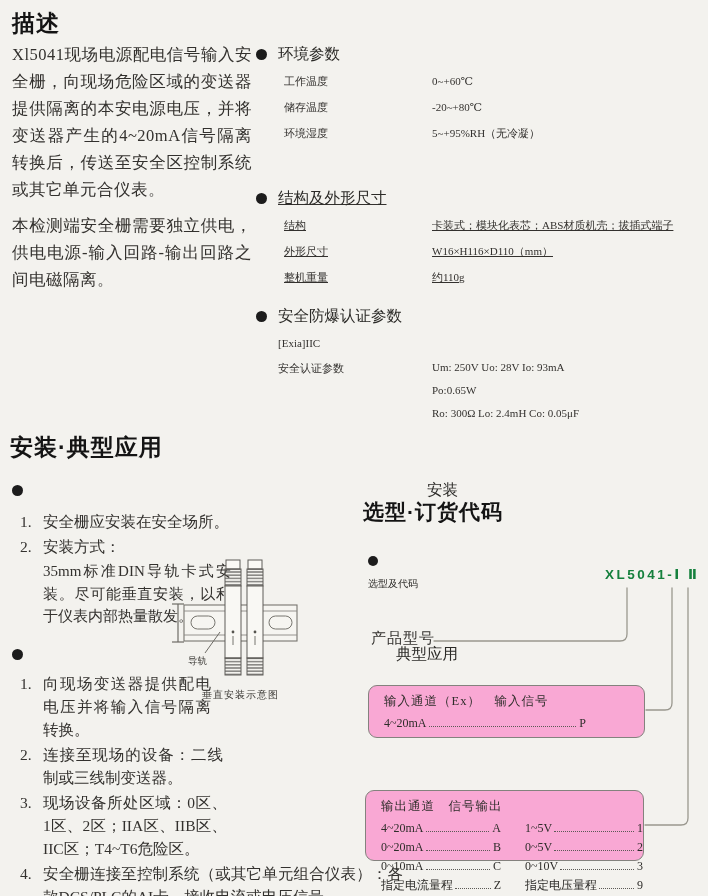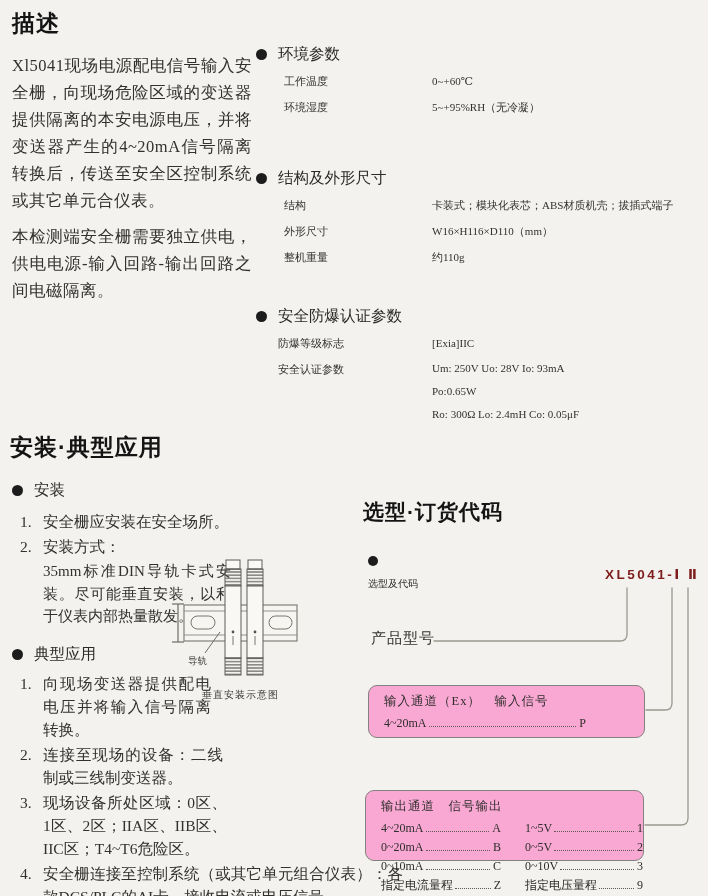--- a/index.html
+++ b/index.html
@@ -11,54 +11,54 @@
   .h-main{
     font-family:"Liberation Sans","DejaVu Sans",sans-serif;
     font-weight:700;font-size:23px;color:#141414;
     margin:0;letter-spacing:1px;
   }
   .body-para{font-size:16.5px;line-height:27px;text-align:justify;margin:0 0 9px 0;letter-spacing:0.5px;}
   .dot{width:11px;height:11px;border-radius:50%;background:#1c1c1c;display:inline-block;flex:0 0 auto;margin-top:5px;}
   .bullet-title{display:flex;gap:11px;font-size:15.5px;align-items:flex-start;color:#2b2a27;}
   
   .desc{position:absolute;left:12px;top:8px;width:240px;}
-  .desc .h-main{margin-bottom:13px;}
+  .desc .h-main{margin-bottom:2px;}
   
   .specs{position:absolute;left:256px;top:44px;width:452px;}
   .spec-block{position:absolute;left:0;width:452px;}
   .spec-rows{margin:3px 0 0 28px;}
   .spec-row{display:flex;font-size:11px;line-height:26px;}
   .spec-label{width:148px;flex:0 0 auto;}
   .spec-value{flex:1;line-height:24px;padding-top:1px;}
   .spec-note{margin:3px 0 0 22px;font-size:15px;line-height:25px;}
   .cert-lines div{line-height:23px;}
   
   .install{position:absolute;left:10px;top:432px;width:448px;}
   .install .h-main{margin-bottom:17px;}
-  .install .bullet-title{margin-left:2px;margin-bottom:9px;}
+  .install .bullet-title{margin-left:2px;margin-bottom:9px;justify-content:space-between;}
   .num-item{display:flex;font-size:15.5px;line-height:23px;margin:1px 0 2px 10px;}
   .num{width:23px;flex:0 0 auto;}
   .item-text{text-align:justify;}
   .sub-text{margin-left:33px;width:188px;font-size:15px;line-height:22.5px;text-align:justify;}
   .app-block{position:absolute;left:0;top:212px;width:448px;}
   .w-item1{width:168px;}
   .w-item2{width:180px;}
   .w-item3{width:184px;}
   .w-item4{width:360px;}
   
   .din-svg{position:absolute;left:103px;top:548px;}
   .din-svg text{font-family:"Liberation Serif","DejaVu Serif",serif;fill:#3a3834;}
   
   .order{position:absolute;left:355px;top:482px;width:353px;height:414px;}
   .order .h-main{position:absolute;left:8px;top:16px;font-size:21px;}
   .order-bullet{position:absolute;left:13px;top:69px;font-size:10px;flex-direction:column;}
   .model-code{
     position:absolute;left:250px;top:84px;
     font-family:"Liberation Sans","DejaVu Sans",sans-serif;
-    font-weight:700;font-size:13.5px;letter-spacing:2.5px;color:#7f1d1d;white-space:nowrap;
+    font-weight:700;font-size:13.5px;letter-spacing:2.5px;color:#15803d;white-space:nowrap;
   }
   .product-label{position:absolute;left:16px;top:147px;font-size:15px;letter-spacing:1px;}
   .connectors{position:absolute;left:0;top:0;}
   .code-box{
     position:absolute;border:1.2px solid #84827e;border-radius:9px;background:#f9a8d4;
     box-sizing:border-box;padding:7px 12px 6px 15px;
   }
   .input-box{left:13px;top:203px;width:277px;height:53px;}
   .output-box{left:10px;top:308px;width:279px;height:71px;}
   .box-title{font-size:12.5px;letter-spacing:1px;color:#2e2d2a;margin-bottom:4px;}
@@ -84,27 +84,31 @@
       <div class="bullet-title">
         <span class="dot"></span>
         <span>环境参数</span>
       </div>
       <div class="spec-rows">
         <div class="spec-row">
           <span class="spec-label">工作温度</span>
           <span class="spec-value">0~+60℃</span>
         </div>
         <div class="spec-row">
+          <span class="spec-label">储存温度</span>
+          <span class="spec-value">-20~+80℃</span>
+        </div>
+        <div class="spec-row">
           <span class="spec-label">环境湿度</span>
           <span class="spec-value">5~+95%RH（无冷凝）</span>
         </div>
       </div>
     </div>
 
-    <div class="spec-block" style="top:124px;">
+    <div class="spec-block" style="top:144px;text-decoration:underline;">
       <div class="bullet-title">
         <span class="dot"></span>
         <span>结构及外形尺寸</span>
       </div>
       <div class="spec-rows">
         <div class="spec-row">
           <span class="spec-label">结构</span>
           <span class="spec-value" style="max-width:262px;">卡装式；模块化表芯；ABS材质机壳；拔插式端子</span>
         </div>
         <div class="spec-row">
@@ -118,21 +122,20 @@
       </div>
     </div>
 
     <div class="spec-block" style="top:262px;">
       <div class="bullet-title">
         <span class="dot"></span>
         <span>安全防爆认证参数</span>
       </div>
       <div class="spec-rows" style="margin-left:22px;">
         <div class="spec-row">
-          <span class="spec-label" style="width:154px;">防爆等级标志</span>
           <span class="spec-value">[Exia]IIC</span>
         </div>
         <div class="spec-row">
           <span class="spec-label" style="width:154px;">安全认证参数</span>
           <span class="spec-value cert-lines">
             <div>Um: 250V  Uo: 28V  Io: 93mA</div>
             <div>Po:0.65W</div>
             <div>Ro: 300Ω  Lo: 2.4mH  Co: 0.05μF</div>
           </span>
         </div>

